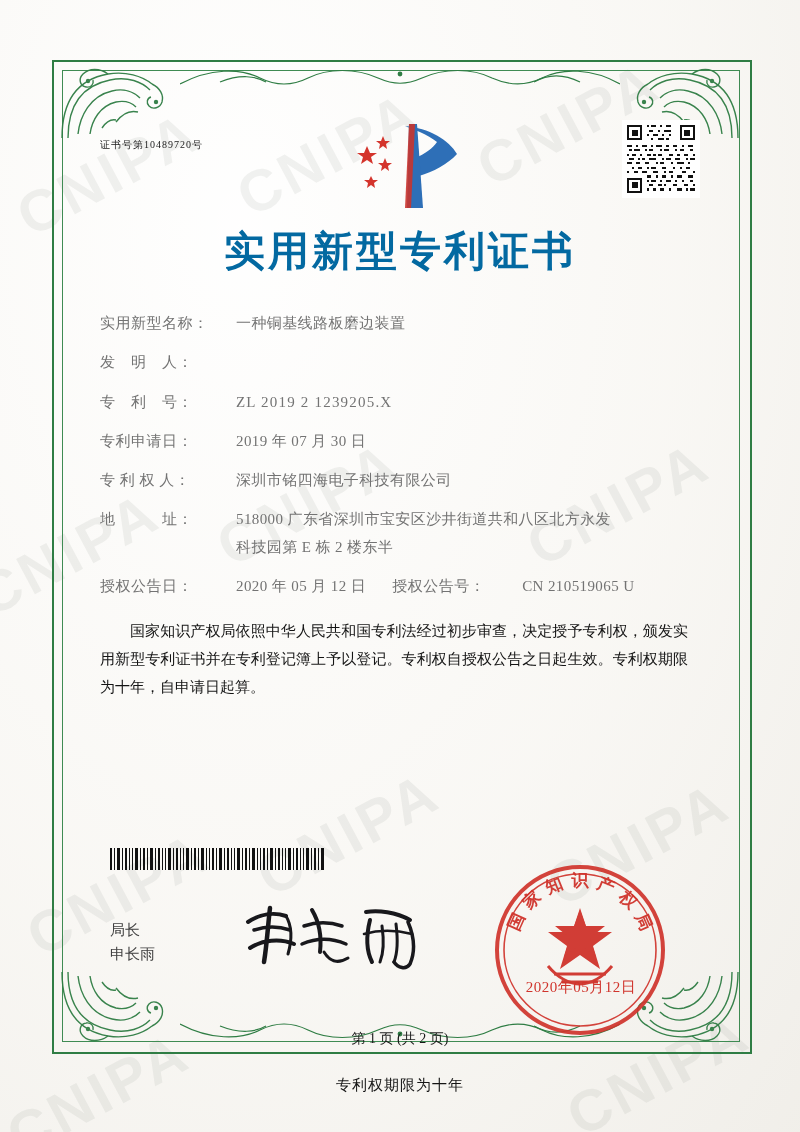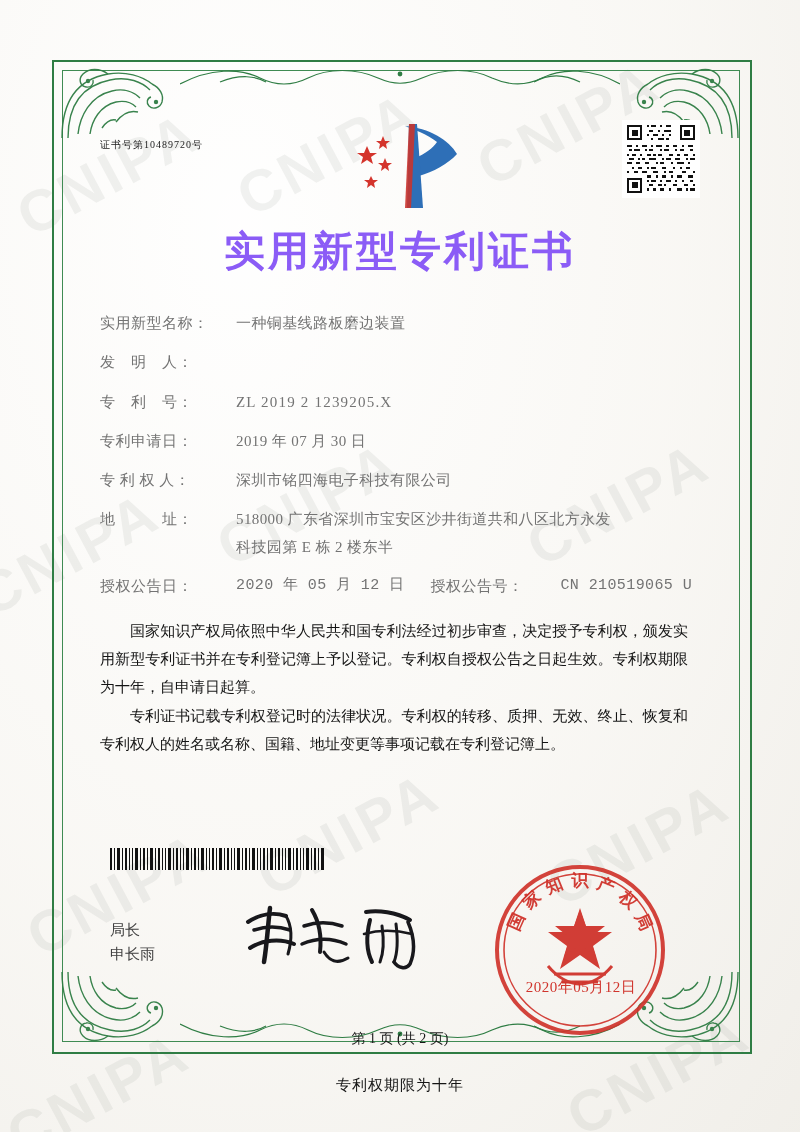--- a/index.html
+++ b/index.html
@@ -122,21 +122,21 @@
     background: #ffffff;
     padding: 3px;
   }
   .qr svg { display:block; width:100%; height:100%; }
 
   .doc-title {
     text-align: center;
     font-size: 41px;
     font-weight: bold;
     letter-spacing: 3px;
-    color: #8b5cf6;
+    color: #0369a1;
     margin-top: 4px;
     margin-bottom: 34px;
     font-family: Liberation Sans, sans-serif;
   }
 
   .fields {
     font-size: 15px;
     color: #737373;
     line-height: 1.35;
   }
@@ -153,21 +153,21 @@
   }
   .field-value {
     flex: 1;
     letter-spacing: 0.4px;
     margin-left: 20px;
   }
   .field-value .sub {
     display: block;
     margin-top: 7px;
   }
-  .field-row.two-col .field-value { flex: none; font-family: Liberation Mono, monospace; }
+  .field-row.two-col .field-value { flex: none; }
   .field-label2 {
     width: 110px;
     flex: none;
     margin-left: 26px;
     letter-spacing: 0.5px;
     white-space: pre;
   }
   .mono-space { letter-spacing: 1.2px; }
 
   .paragraphs {
@@ -534,21 +534,20 @@
         <div class="field-label">授权公告日：</div>
         <div class="field-value">2020 年 05 月 12 日</div>
         <div class="field-label2">授权公告号：</div>
         <div class="field-value">CN 210519065 U</div>
       </div>
 
     </div>
 
     <div class="paragraphs">
       <p>国家知识产权局依照中华人民共和国专利法经过初步审查，决定授予专利权，颁发实用新型专利证书并在专利登记簿上予以登记。专利权自授权公告之日起生效。专利权期限为十年，自申请日起算。</p>
-      <p>专利证书记载专利权登记时的法律状况。专利权的转移、质押、无效、终止、恢复和专利权人的姓名或名称、国籍、地址变更等事项记载在专利登记簿上。</p>
     </div>
   </div>
 
   <div class="barcode">
     <svg viewBox="0 0 214 22" xmlns="http://www.w3.org/2000/svg" shape-rendering="crispEdges">
       <g fill="#111">
         <rect x="0" y="0" width="2" height="22"></rect>
           <rect x="4" y="0" width="1" height="22"></rect>
         <rect x="7" y="0" width="3" height="22"></rect>
           <rect x="12" y="0" width="1" height="22"></rect>

